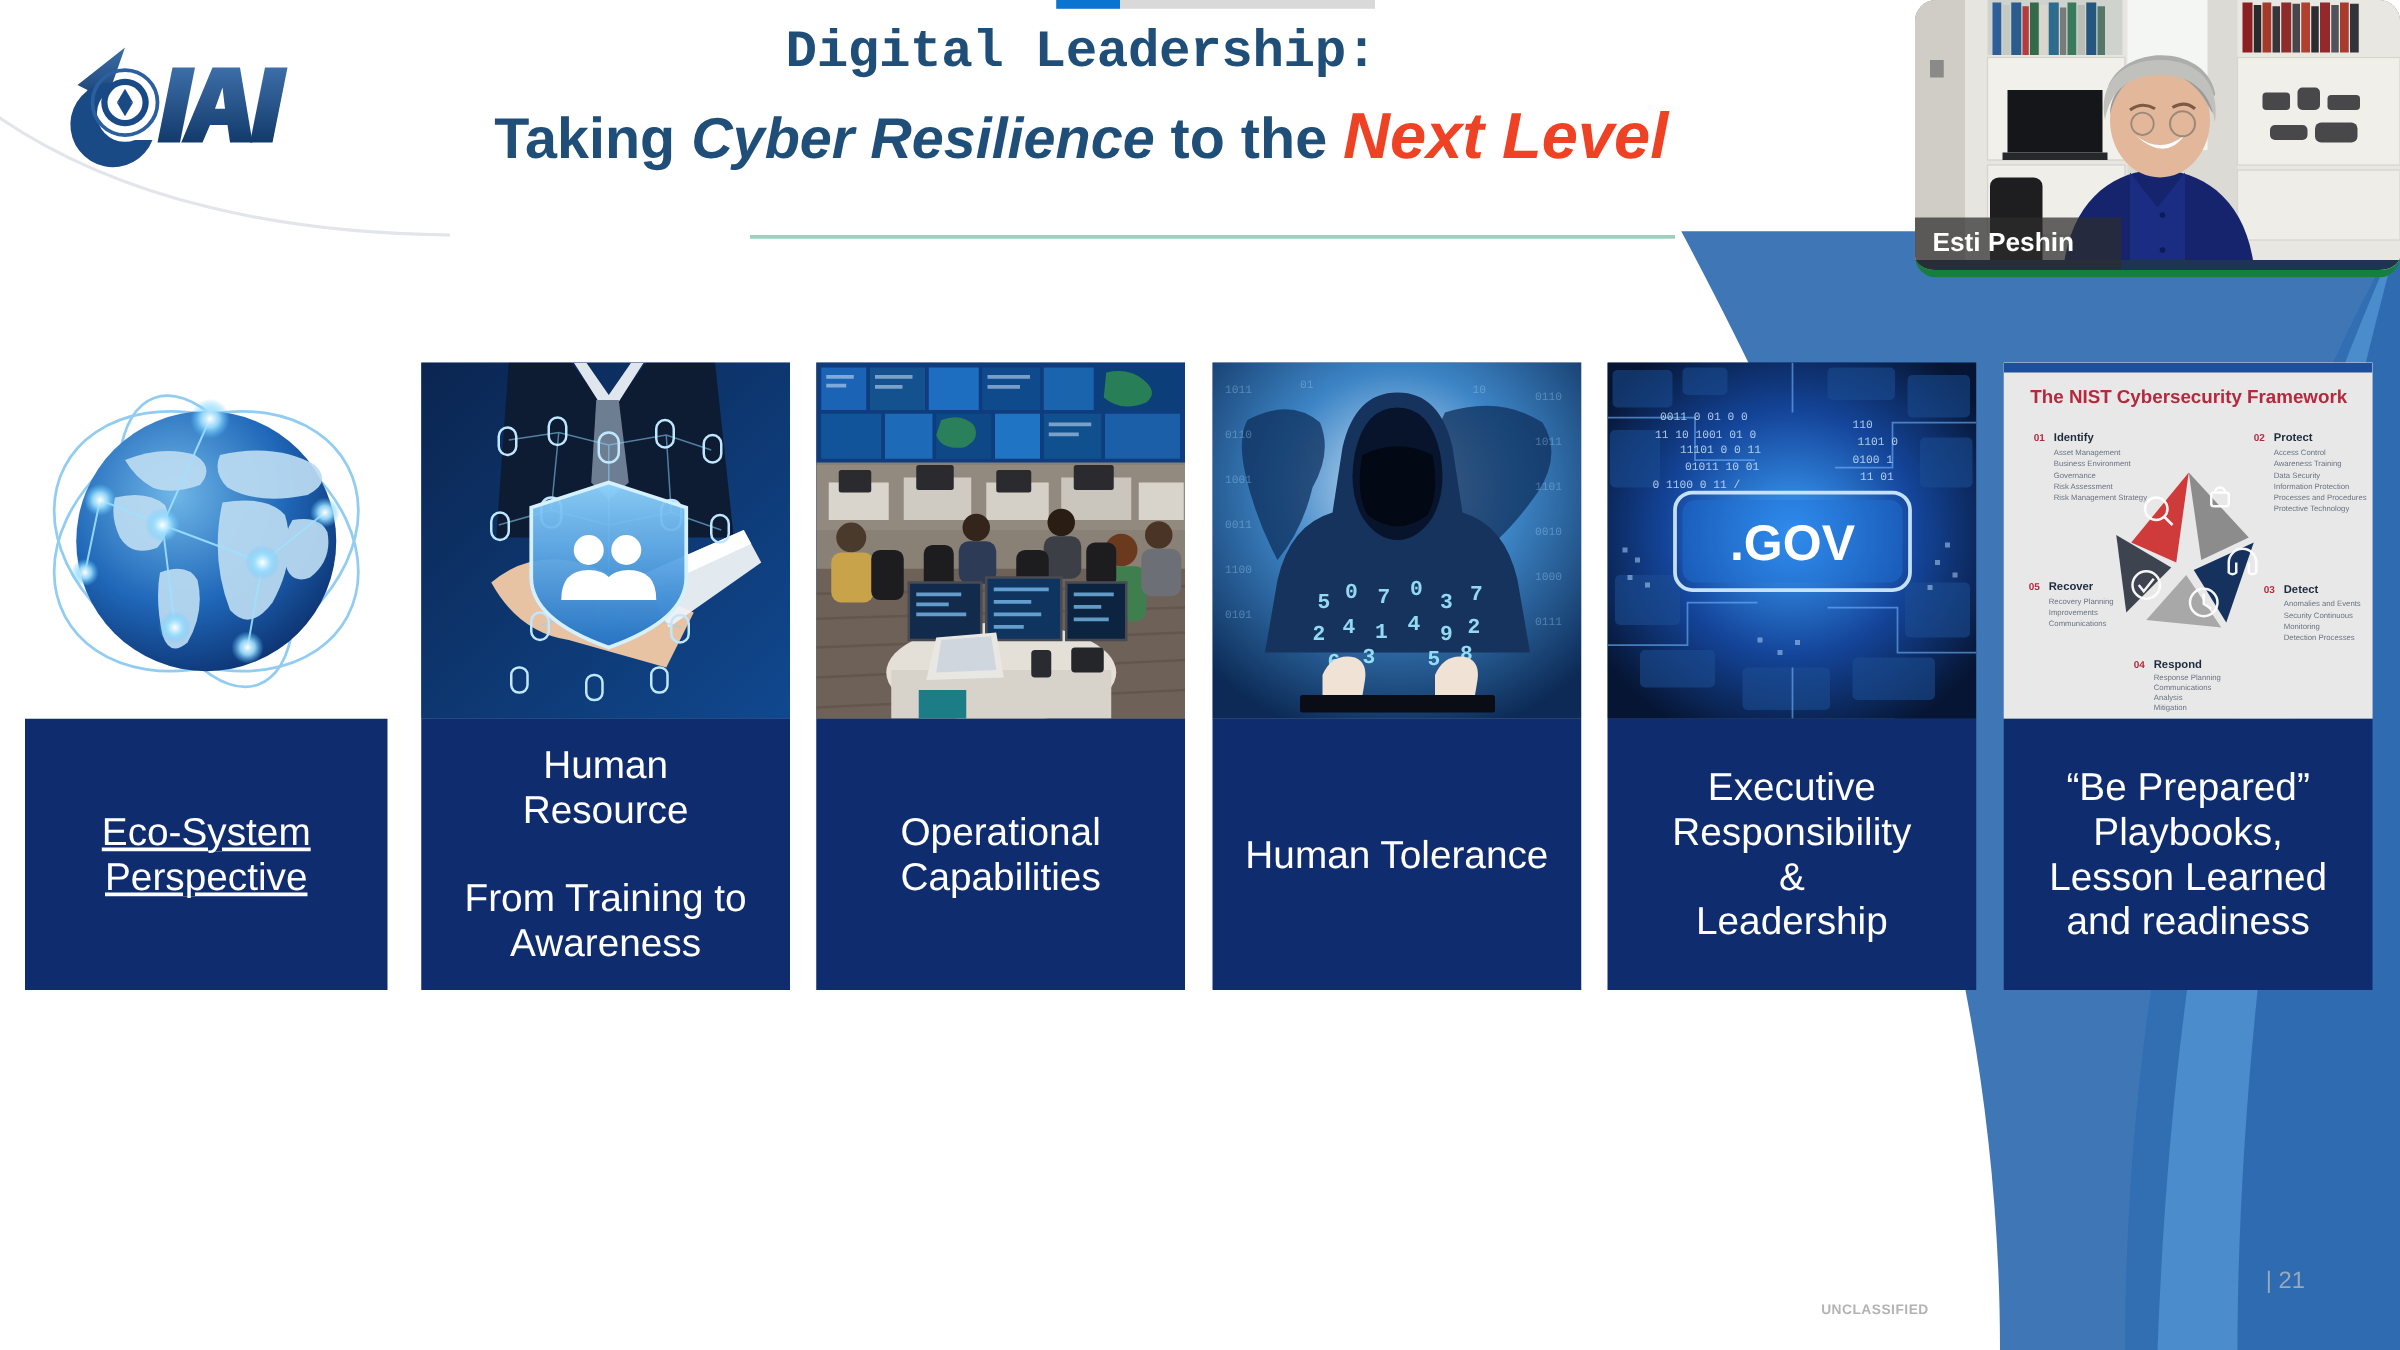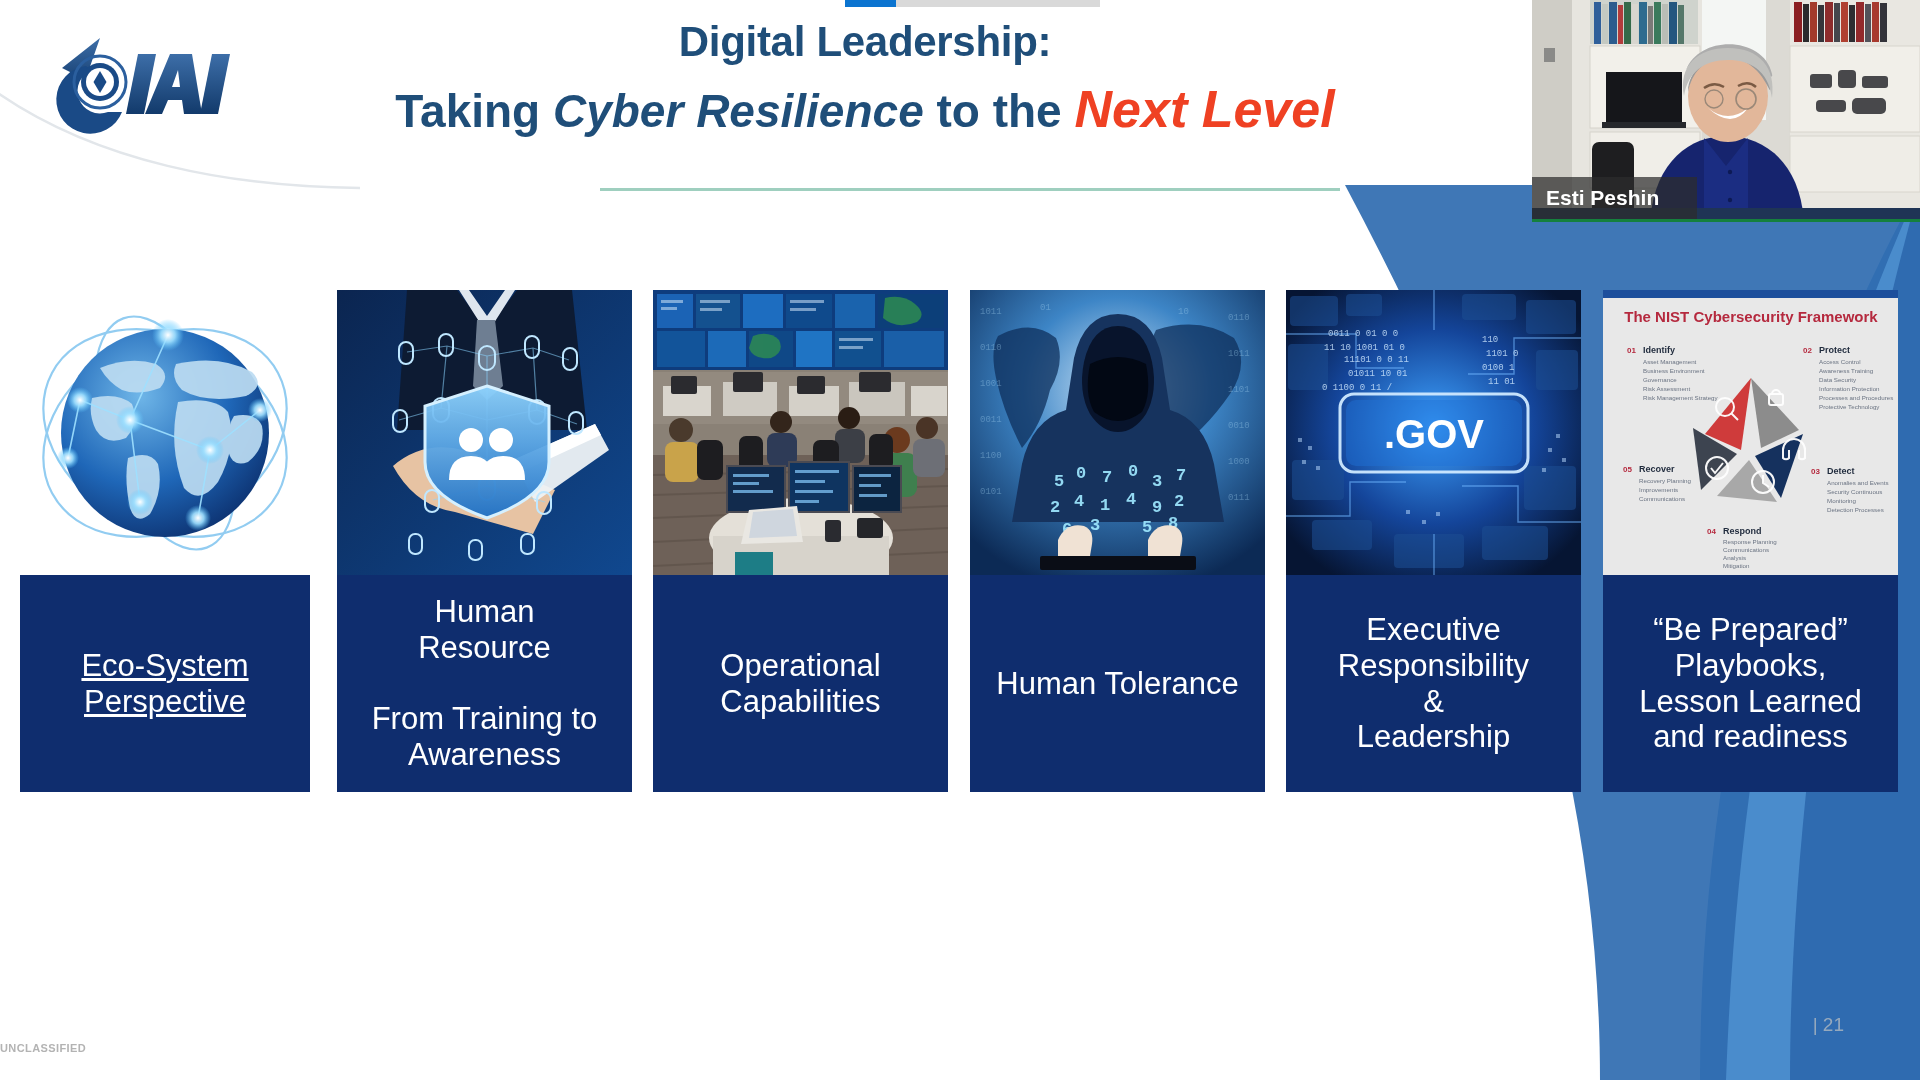--- a/index.html
+++ b/index.html
@@ -20,49 +20,49 @@
   
   .logo { position:absolute; left:42px; top:30px; width:230px; height:110px; z-index:20; }
 
   .swoosh { position:absolute; left:0; top:70px; width:360px; height:130px; z-index:5;
             overflow:hidden; }
 
   
   .title-block { position:absolute; left:360px; top:18px; width:1010px; text-align:center;
                  z-index:25; }
   .title-l1 { font-size:42px; font-weight:bold; color:#1f4e79; letter-spacing:-0.3px;
-              line-height:1.15; }
+              line-height:1.15;font-family:Liberation Mono, monospace; }
   .title-l2 { margin-top:14px; font-size:46px; font-weight:bold; color:#1f4e79;
               line-height:1.15; white-space:nowrap; }
   .title-l2 .em { font-style:italic; }
   .title-l2 .accent { font-style:italic; color:#ef4123; font-size:52px; }
   .title-rule { position:absolute; left:600px; top:188px; width:740px; height:3px;
                 background:#9fcfbf; z-index:25; }
 
   
   .cam { position:absolute; right:0; top:0; width:388px; height:222px; z-index:70;
-         overflow:hidden; background:#2a3340; border-bottom:3px solid #15803d; }
+         overflow:hidden; background:#2a3340; border-bottom:6px solid #15803d;border-radius:17px; }
   .cam .scene { position:absolute; inset:0; }
   .cam .namebar { position:absolute; left:0; bottom:0; height:42px; min-width:165px;
                   background:rgba(45,45,45,.72); display:flex; align-items:center;
                   padding:0 14px; }
   .cam .namebar span { color:#fff; font-size:21px; font-weight:bold; }
 
   
   .cards { position:absolute; left:0; top:290px; width:1920px; height:510px; z-index:30; }
   .card { position:absolute; top:0; }
   .card .pic { position:absolute; left:0; top:0; width:100%; height:285px; overflow:hidden;
                background:#0d2f6b; }
   .card .cap { position:absolute; left:0; background:#0f2d6e; color:#ffffff;
                display:flex; align-items:center; justify-content:center; text-align:center;
                font-size:31px; line-height:1.16; font-weight:300; padding:10px 8px;
                white-space:pre-line; }
 
   
-  .footer { position:absolute; left:0; bottom:26px; width:1543px; text-align:left;
+  .footer { position:absolute; left:0; bottom:26px; width:1543px; text-align:right;
             z-index:40; }
   .footer .unclass { font-size:11px; font-weight:bold; color:#b3b3b3; letter-spacing:.4px; }
   .footer .legal { margin-top:5px; font-size:11px; color:#bcbcbc; }
   .pagenum { position:absolute; right:76px; bottom:44px; font-size:19px; color:#96a9bd;
              z-index:45; }
 </style>
 </head>
 <body>
 
 <div id="stage">

